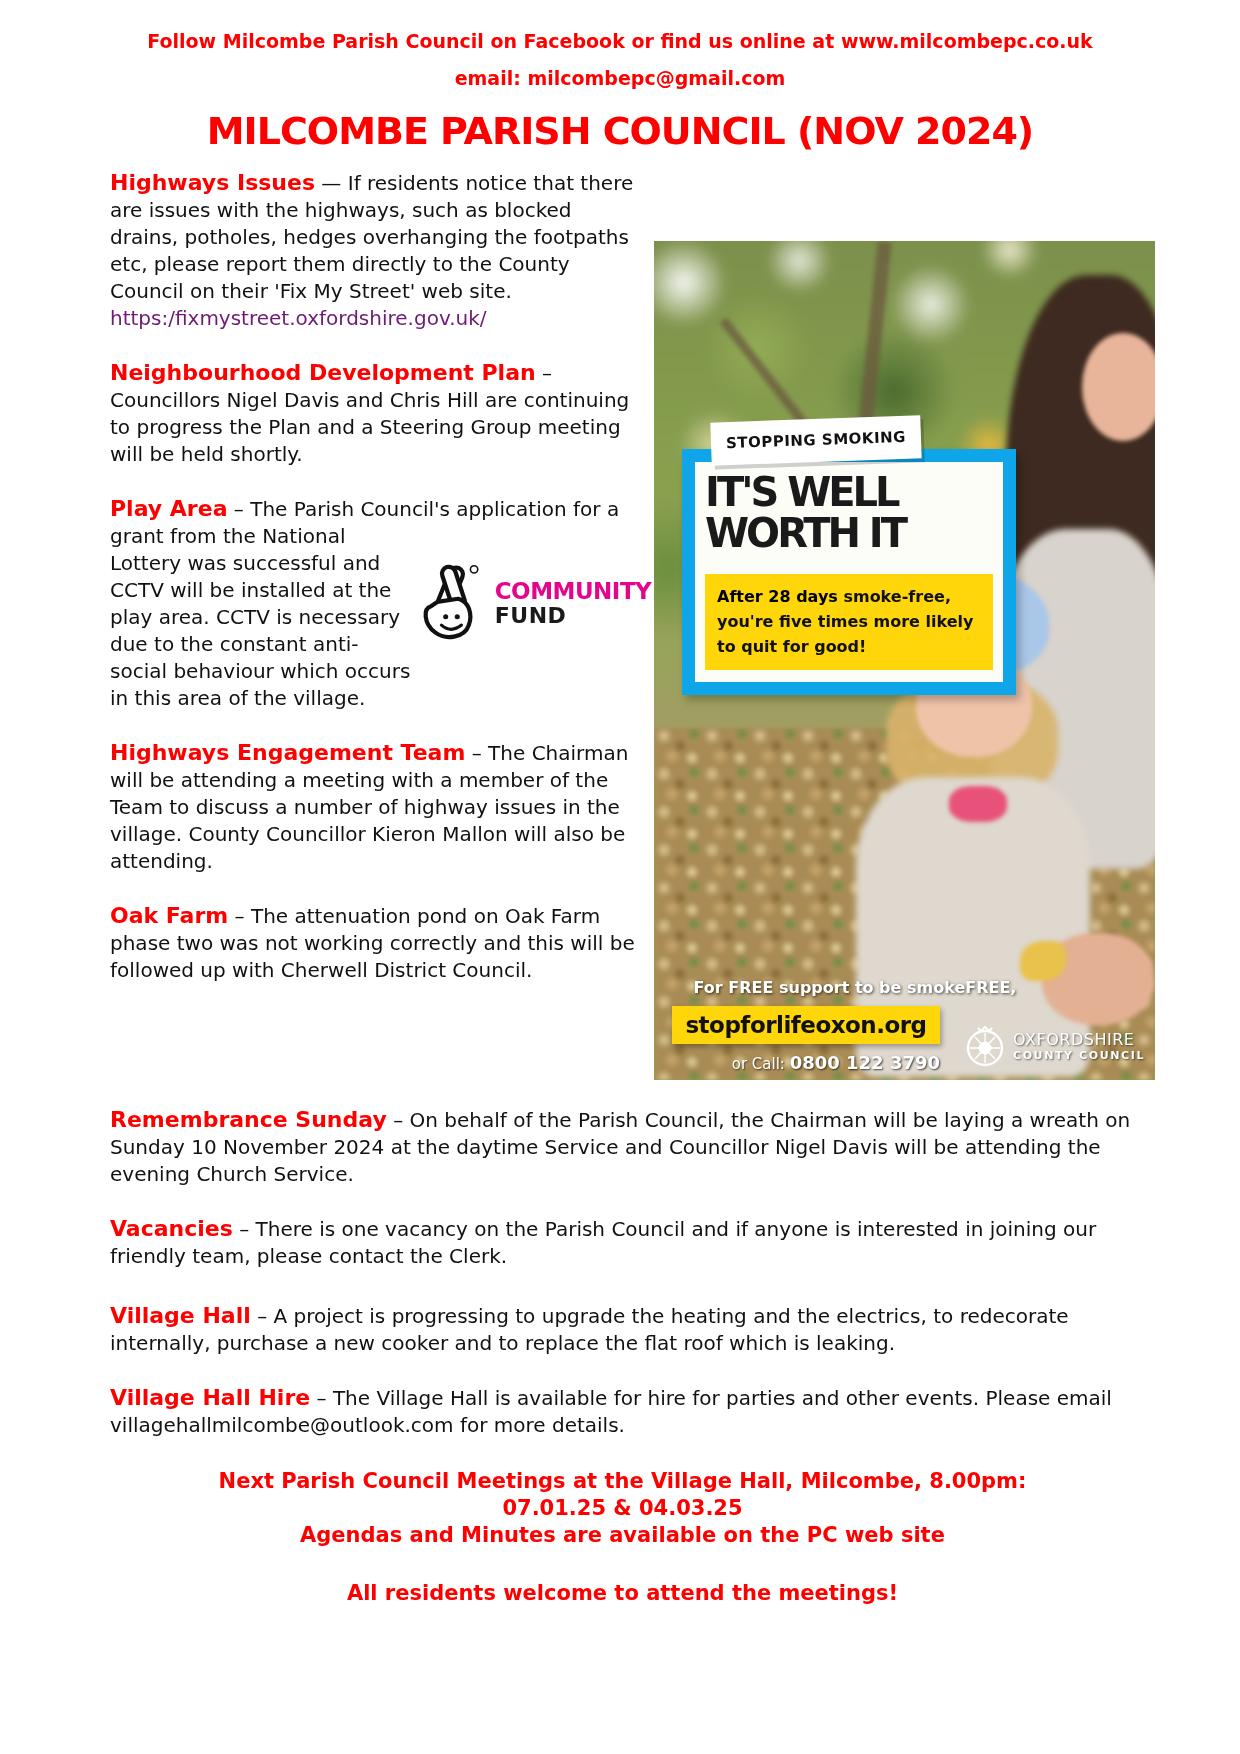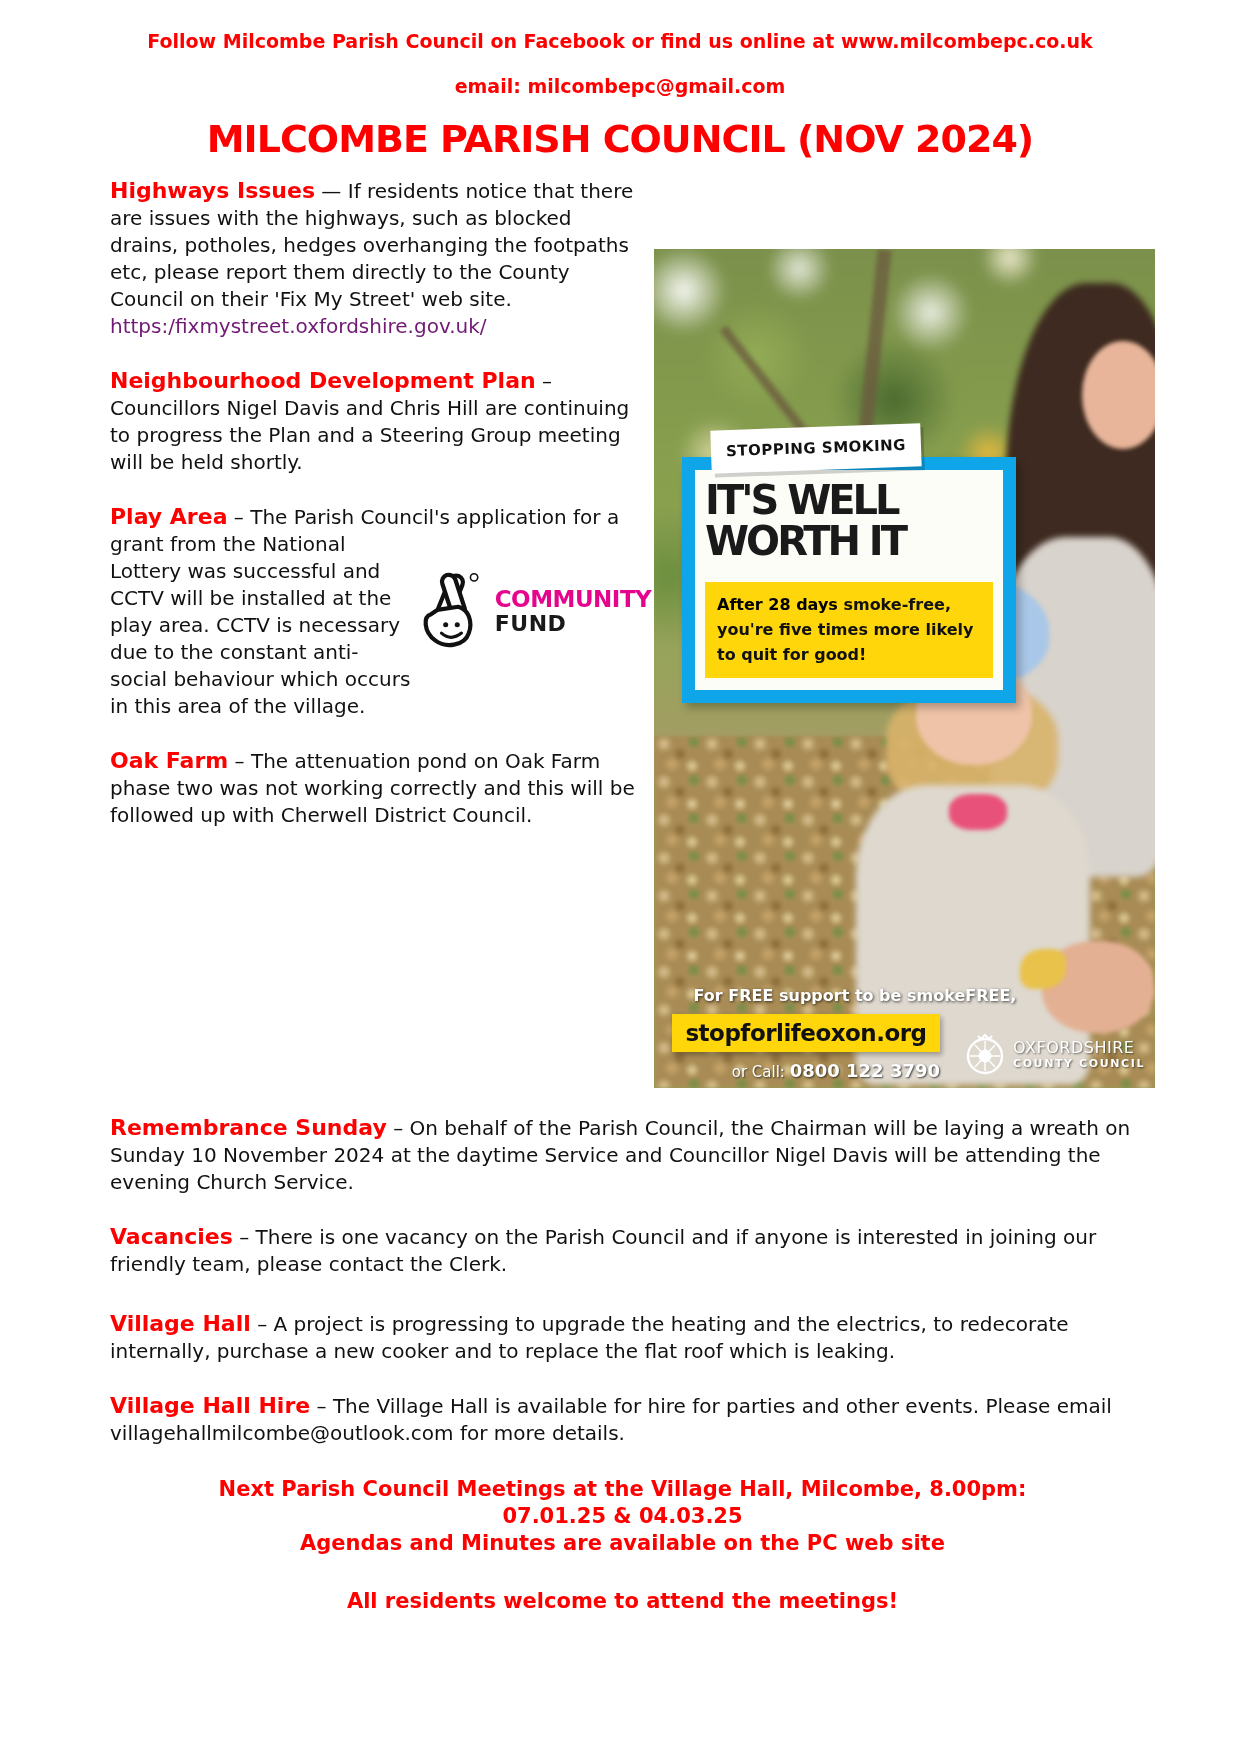--- a/index.html
+++ b/index.html
@@ -4,21 +4,21 @@
 <style>
   * { box-sizing: border-box; }
   html,body { margin:0; padding:0; background:#ffffff; }
   .page {
     position:relative; width:1240px; height:1754px; overflow:hidden;
     background:#ffffff; font-family:"DejaVu Sans", sans-serif; color:#111;
   }
   
   .hdr-line { margin:0; text-align:center; color:#ff0000; font-weight:bold; font-size:19px; }
   .hdr-line.first { padding-top:30px; }
-  .hdr-line.second { margin-top:23px; }
+  .hdr-line.second { margin-top:15px; }
   .title { margin:20px 0 0 0; text-align:center; color:#ff0000; font-weight:bold; font-size:38px; letter-spacing:-1px; }
   
   .content { margin:14px 105px 0 110px; font-size:20px; line-height:27px; }
   .section { margin:27px 0 0 0; }
   .section.first { margin-top:16px; }
   .section.remembrance { clear:right; margin-top:58px; }
   .section.villagehall { margin-top:32px; }
   .sec-h { color:#ff0000; font-weight:bold; font-size:22px; }
   .red-link { color:#701a75; font-weight:normal; text-decoration:none; cursor:pointer; }
   
@@ -186,20 +186,23 @@
           <circle cx="53" cy="7" r="3.5" fill="none" stroke="#111" stroke-width="1.5"></circle>
         </svg>
         <span class="fund-text">
           <span class="fund-l1">COMMUNITY</span>
           <span class="fund-l2">FUND</span>
         </span>
       </span>
       <span>Lottery was successful and CCTV will be installed at the play area.  CCTV is necessary due to the constant anti-social behaviour which occurs in this area of the village.</span>
     </p>
 
+    <p class="section">
+      <span class="sec-h">Highways Engagement Team</span><span> – </span><span>The Chairman will be attending a meeting with a member of the Team to discuss a number of highway issues in the village.  County Councillor Kieron Mallon will also be attending.</span>
+    </p>
 
     <p class="section">
       <span class="sec-h">Oak Farm</span><span> – </span><span>The attenuation pond on Oak Farm phase two was not working correctly and this will be followed up with Cherwell District Council.</span>
     </p>
 
     <p class="section remembrance">
       <span class="sec-h">Remembrance Sunday</span><span> – </span><span>On behalf of the Parish Council, the Chairman will be laying a wreath on Sunday 10 November 2024 at the daytime Service and Councillor Nigel Davis will be attending the evening Church Service.</span>
     </p>
 
     <p class="section">

